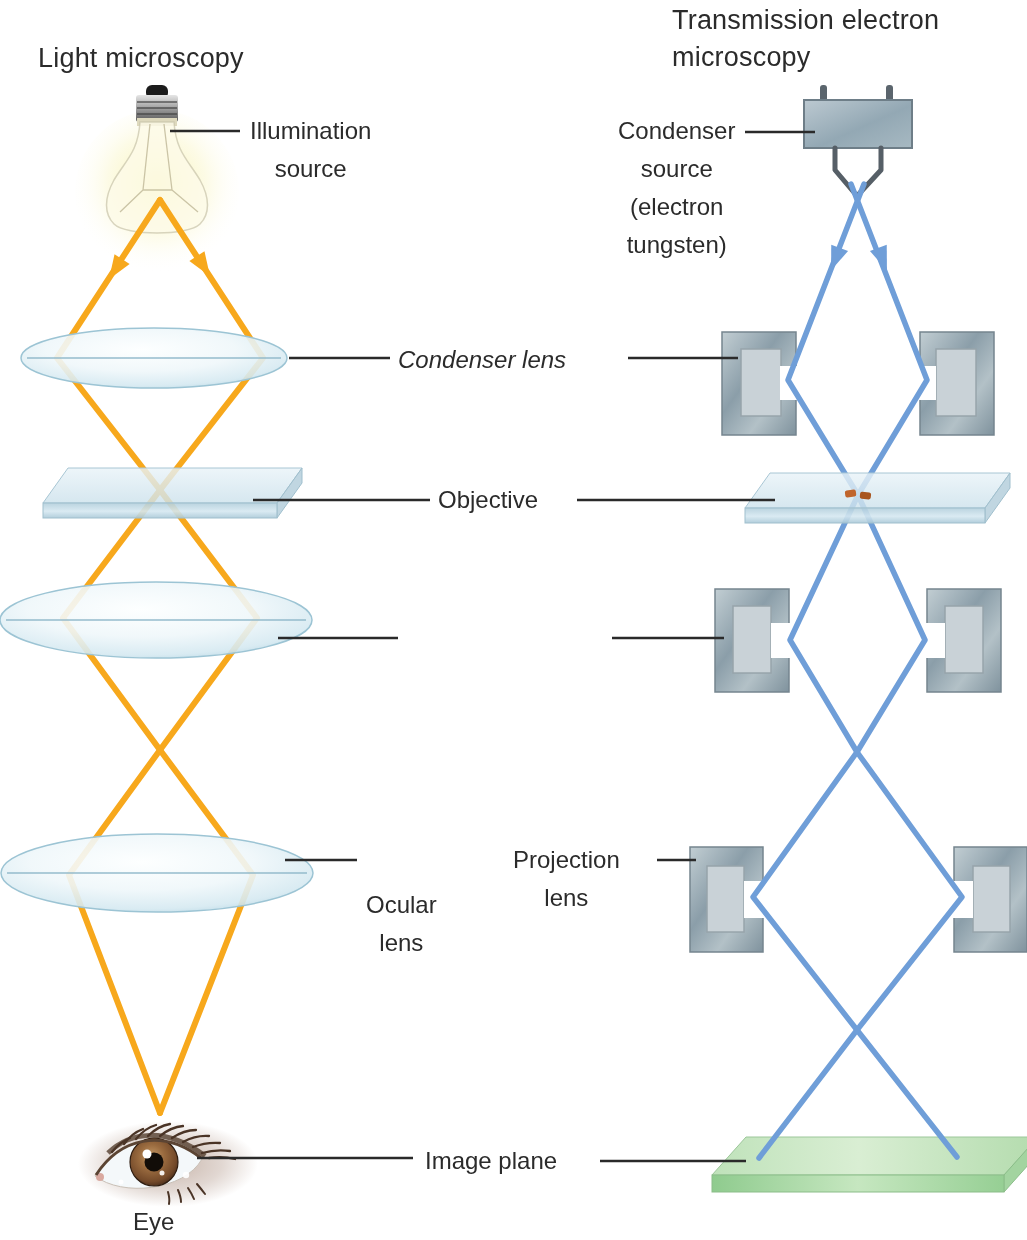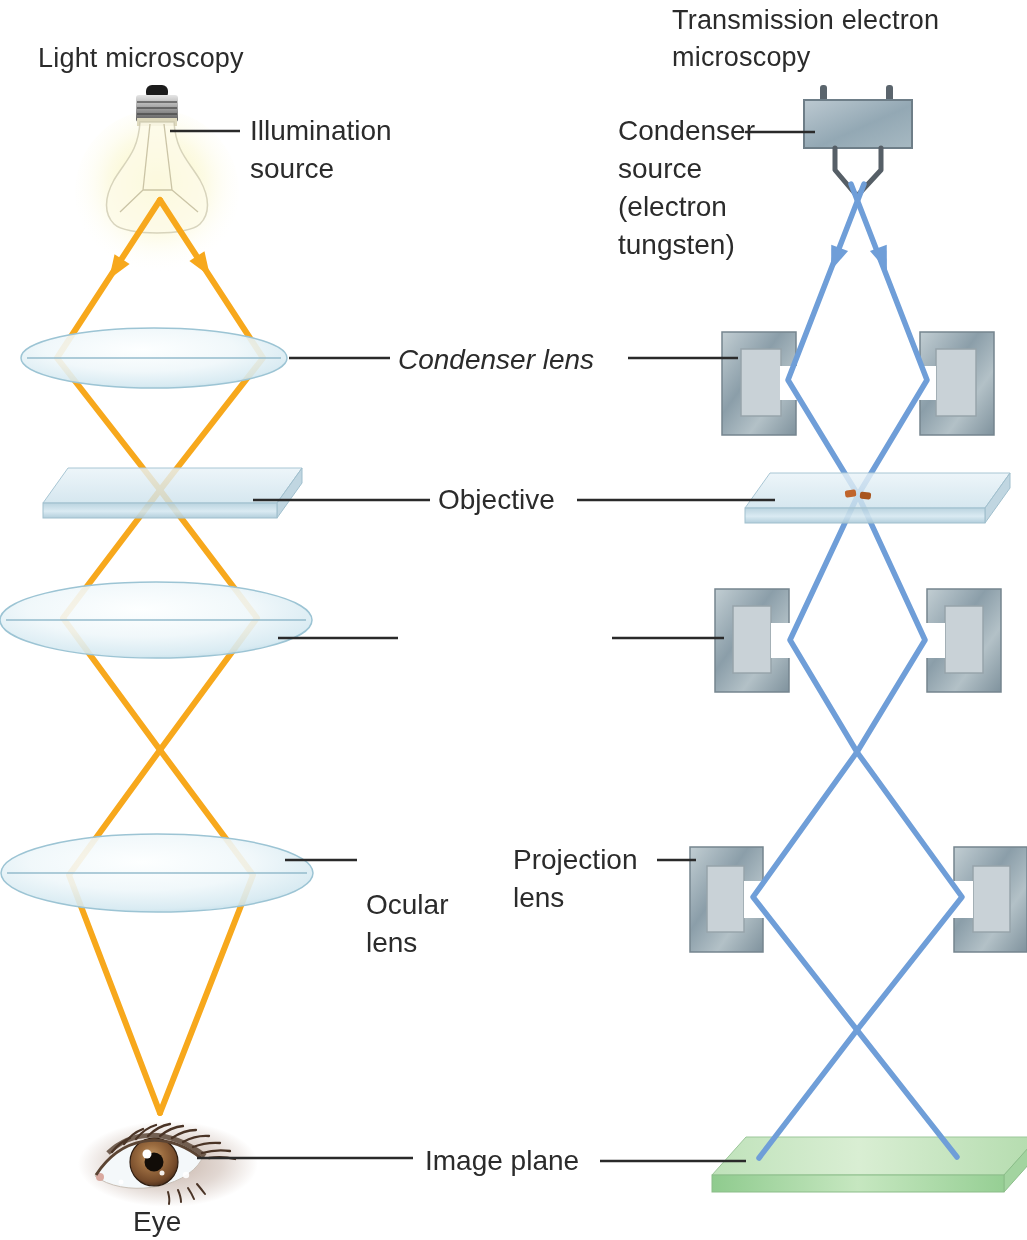--- a/index.html
+++ b/index.html
@@ -2,21 +2,21 @@
 <html><head>
 <meta charset="utf-8">
 <style>
   html,body{margin:0;padding:0;background:#ffffff;}
   #canvas{
     position:relative;width:1027px;height:1240px;background:#ffffff;overflow:hidden;
     font-family:"Liberation Sans", sans-serif;color:#2b2b2b;
   }
   #art{position:absolute;left:0;top:0;}
   .title{position:absolute;font-size:27px;font-weight:normal;line-height:37px;letter-spacing:.2px;}
-  .lbl{position:absolute;font-size:28px;line-height:38px;font-weight:400;}
+  .lbl{position:absolute;font-size:24px;line-height:38px;font-weight:400;text-align:center;}
   .lbl div{white-space:nowrap;}
 </style>
 </head>
 <body>
 
 <div id="canvas">
 
 <svg id="art" width="1027" height="1240" viewBox="0 0 1027 1240">
   <defs>
     <radialGradient id="glow" cx="50%" cy="45%" r="55%">

